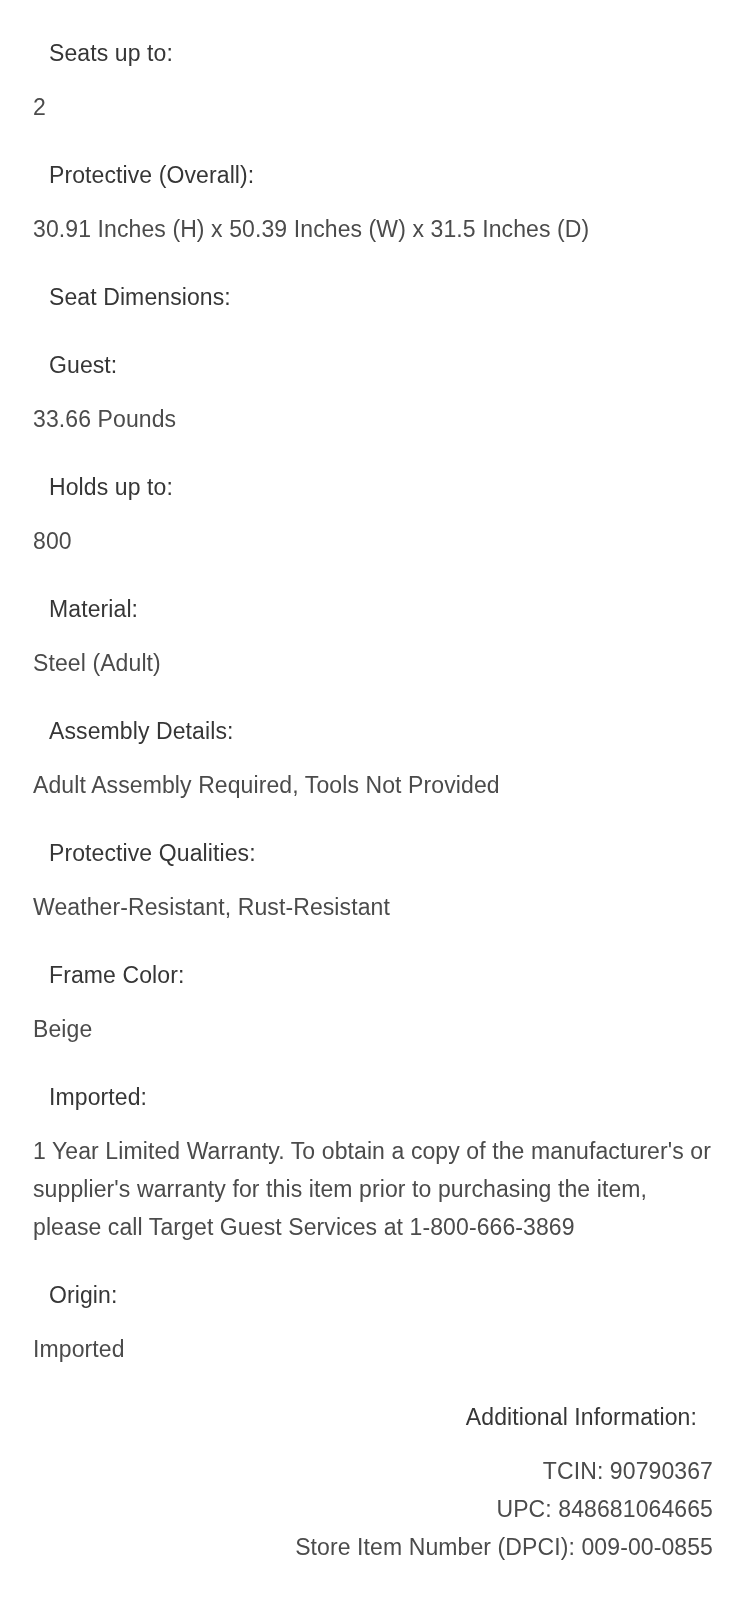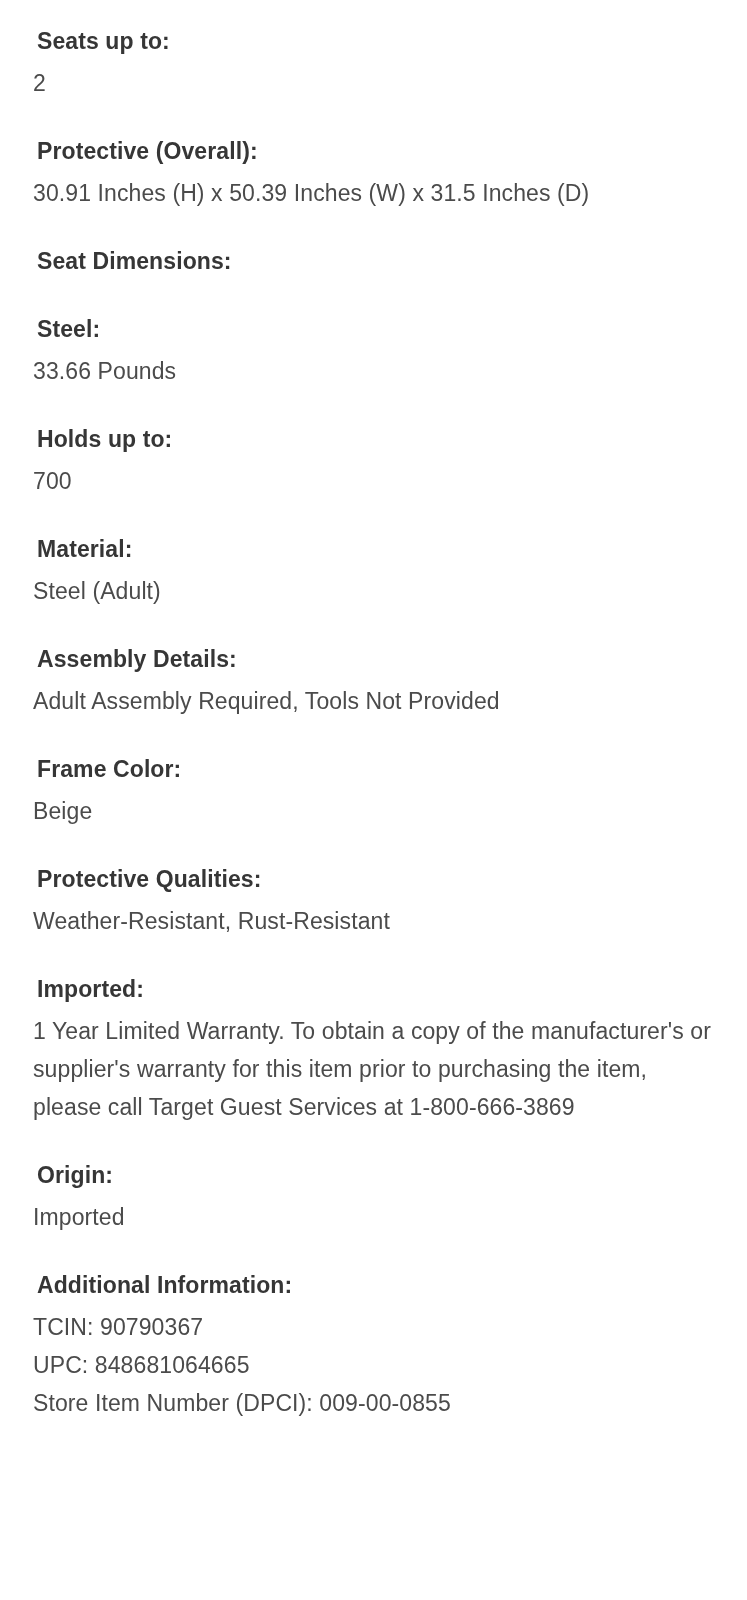--- a/index.html
+++ b/index.html
@@ -17,26 +17,27 @@
     padding: 18px 30px 20px 33px;
     box-sizing: border-box;
     width: 747px;
   }
   .spec-row {
     margin: 0 0 30px 0;
     max-width: 680px;
   }
   .spec-row:last-child {
     margin-bottom: 0;
+    text-align: right;
   }
   .spec-label {
-    margin: 4px;
+    margin: 16px;
     font-size: 23px;
     line-height: 38px;
-    font-weight: 700;
+    font-weight: 400;
     color: #363636;
     letter-spacing: 0.1px;
   }
   .spec-value {
     margin: 0;
     font-size: 23px;
     line-height: 38px;
     font-weight: 400;
     color: #4b4b4b;
     letter-spacing: 0.1px;
@@ -58,58 +59,58 @@
     <div class="spec-value-group">
         <p class="spec-value">30.91 Inches (H) x 50.39 Inches (W) x 31.5 Inches (D)</p>
       </div>
   </section>
 
   <section class="spec-row">
     <h3 class="spec-label">Seat Dimensions:</h3>
   </section>
 
   <section class="spec-row">
-    <h3 class="spec-label">Steel:</h3>
+    <h3 class="spec-label">Guest:</h3>
     <div class="spec-value-group">
         <p class="spec-value">33.66 Pounds</p>
       </div>
   </section>
 
   <section class="spec-row">
     <h3 class="spec-label">Holds up to:</h3>
     <div class="spec-value-group">
-        <p class="spec-value">700</p>
+        <p class="spec-value">800</p>
       </div>
   </section>
 
   <section class="spec-row">
     <h3 class="spec-label">Material:</h3>
     <div class="spec-value-group">
         <p class="spec-value">Steel (Adult)</p>
       </div>
   </section>
 
   <section class="spec-row">
     <h3 class="spec-label">Assembly Details:</h3>
     <div class="spec-value-group">
         <p class="spec-value">Adult Assembly Required, Tools Not Provided</p>
       </div>
   </section>
 
   <section class="spec-row">
-    <h3 class="spec-label">Frame Color:</h3>
+    <h3 class="spec-label">Protective Qualities:</h3>
     <div class="spec-value-group">
-        <p class="spec-value">Beige</p>
+        <p class="spec-value">Weather-Resistant, Rust-Resistant</p>
       </div>
   </section>
 
   <section class="spec-row">
-    <h3 class="spec-label">Protective Qualities:</h3>
+    <h3 class="spec-label">Frame Color:</h3>
     <div class="spec-value-group">
-        <p class="spec-value">Weather-Resistant, Rust-Resistant</p>
+        <p class="spec-value">Beige</p>
       </div>
   </section>
 
 
   <section class="spec-row">
     <h3 class="spec-label">Imported:</h3>
     <div class="spec-value-group">
         <p class="spec-value">1 Year Limited Warranty. To obtain a copy of the manufacturer's or supplier's warranty for this item prior to purchasing the item, please call Target Guest Services at 1-800-666-3869</p>
       </div>
   </section>

